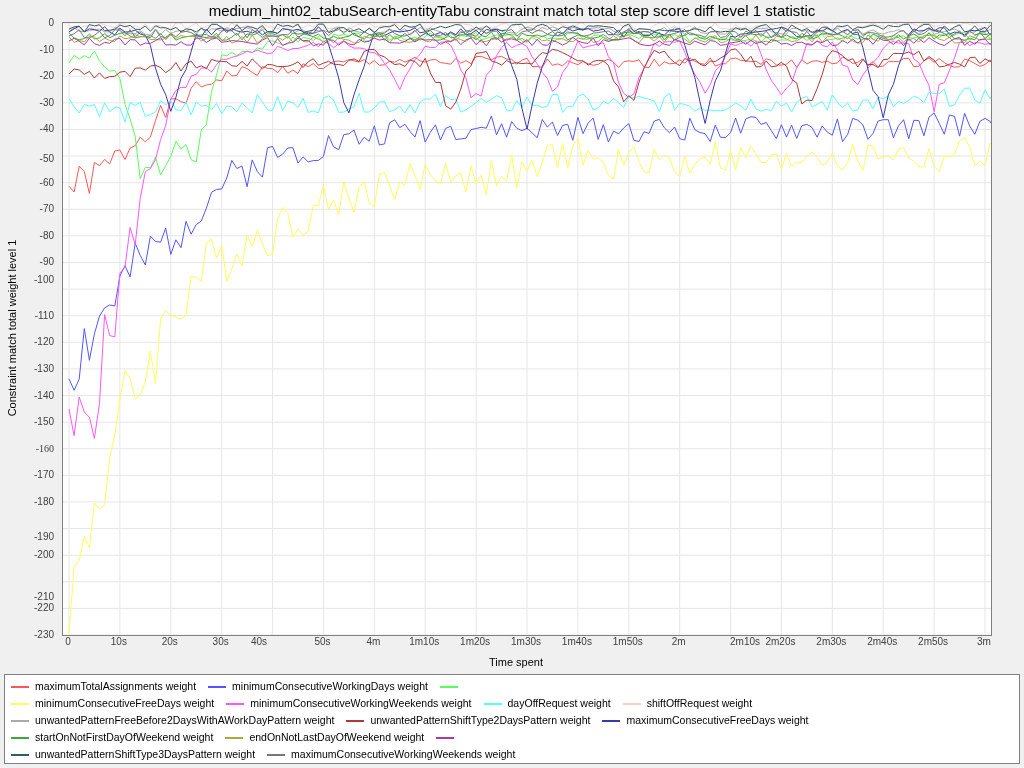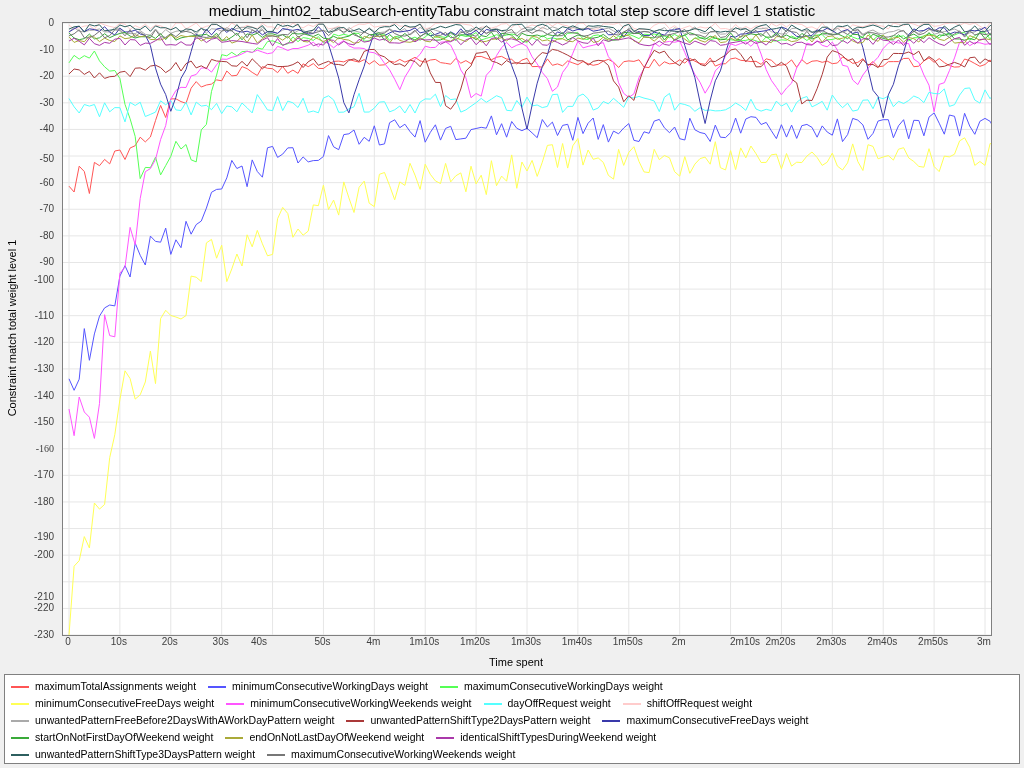--- a/index.html
+++ b/index.html
@@ -235,21 +235,20 @@
       <span class="legend-item">
         <span class="legswatch" style="background: rgb(255, 85, 85);"></span>
         <span>maximumTotalAssignments weight</span>
       </span>
       <span class="legend-item">
         <span class="legswatch" style="background: rgb(85, 85, 255);"></span>
         <span>minimumConsecutiveWorkingDays weight</span>
       </span>
       <span class="legend-item">
         <span class="legswatch" style="background: rgb(85, 255, 85);"></span>
-        <span>maximumConsecutiveWorkingDays weight</span>
       </span>
     </div>
     <div class="legend-row">
       <span class="legend-item">
         <span class="legswatch" style="background: rgb(255, 255, 85);"></span>
         <span>minimumConsecutiveFreeDays weight</span>
       </span>
       <span class="legend-item">
         <span class="legswatch" style="background: rgb(255, 85, 255);"></span>
         <span>minimumConsecutiveWorkingWeekends weight</span>
@@ -281,21 +280,20 @@
       <span class="legend-item">
         <span class="legswatch" style="background: rgb(57, 170, 57);"></span>
         <span>startOnNotFirstDayOfWeekend weight</span>
       </span>
       <span class="legend-item">
         <span class="legswatch" style="background: rgb(170, 170, 57);"></span>
         <span>endOnNotLastDayOfWeekend weight</span>
       </span>
       <span class="legend-item">
         <span class="legswatch" style="background: rgb(170, 57, 170);"></span>
-        <span>identicalShiftTypesDuringWeekend weight</span>
       </span>
     </div>
     <div class="legend-row">
       <span class="legend-item">
         <span class="legswatch" style="background: rgb(45, 95, 95);"></span>
         <span>unwantedPatternShiftType3DaysPattern weight</span>
       </span>
       <span class="legend-item">
         <span class="legswatch" style="background: rgb(119, 119, 119);"></span>
         <span>maximumConsecutiveWorkingWeekends weight</span>

